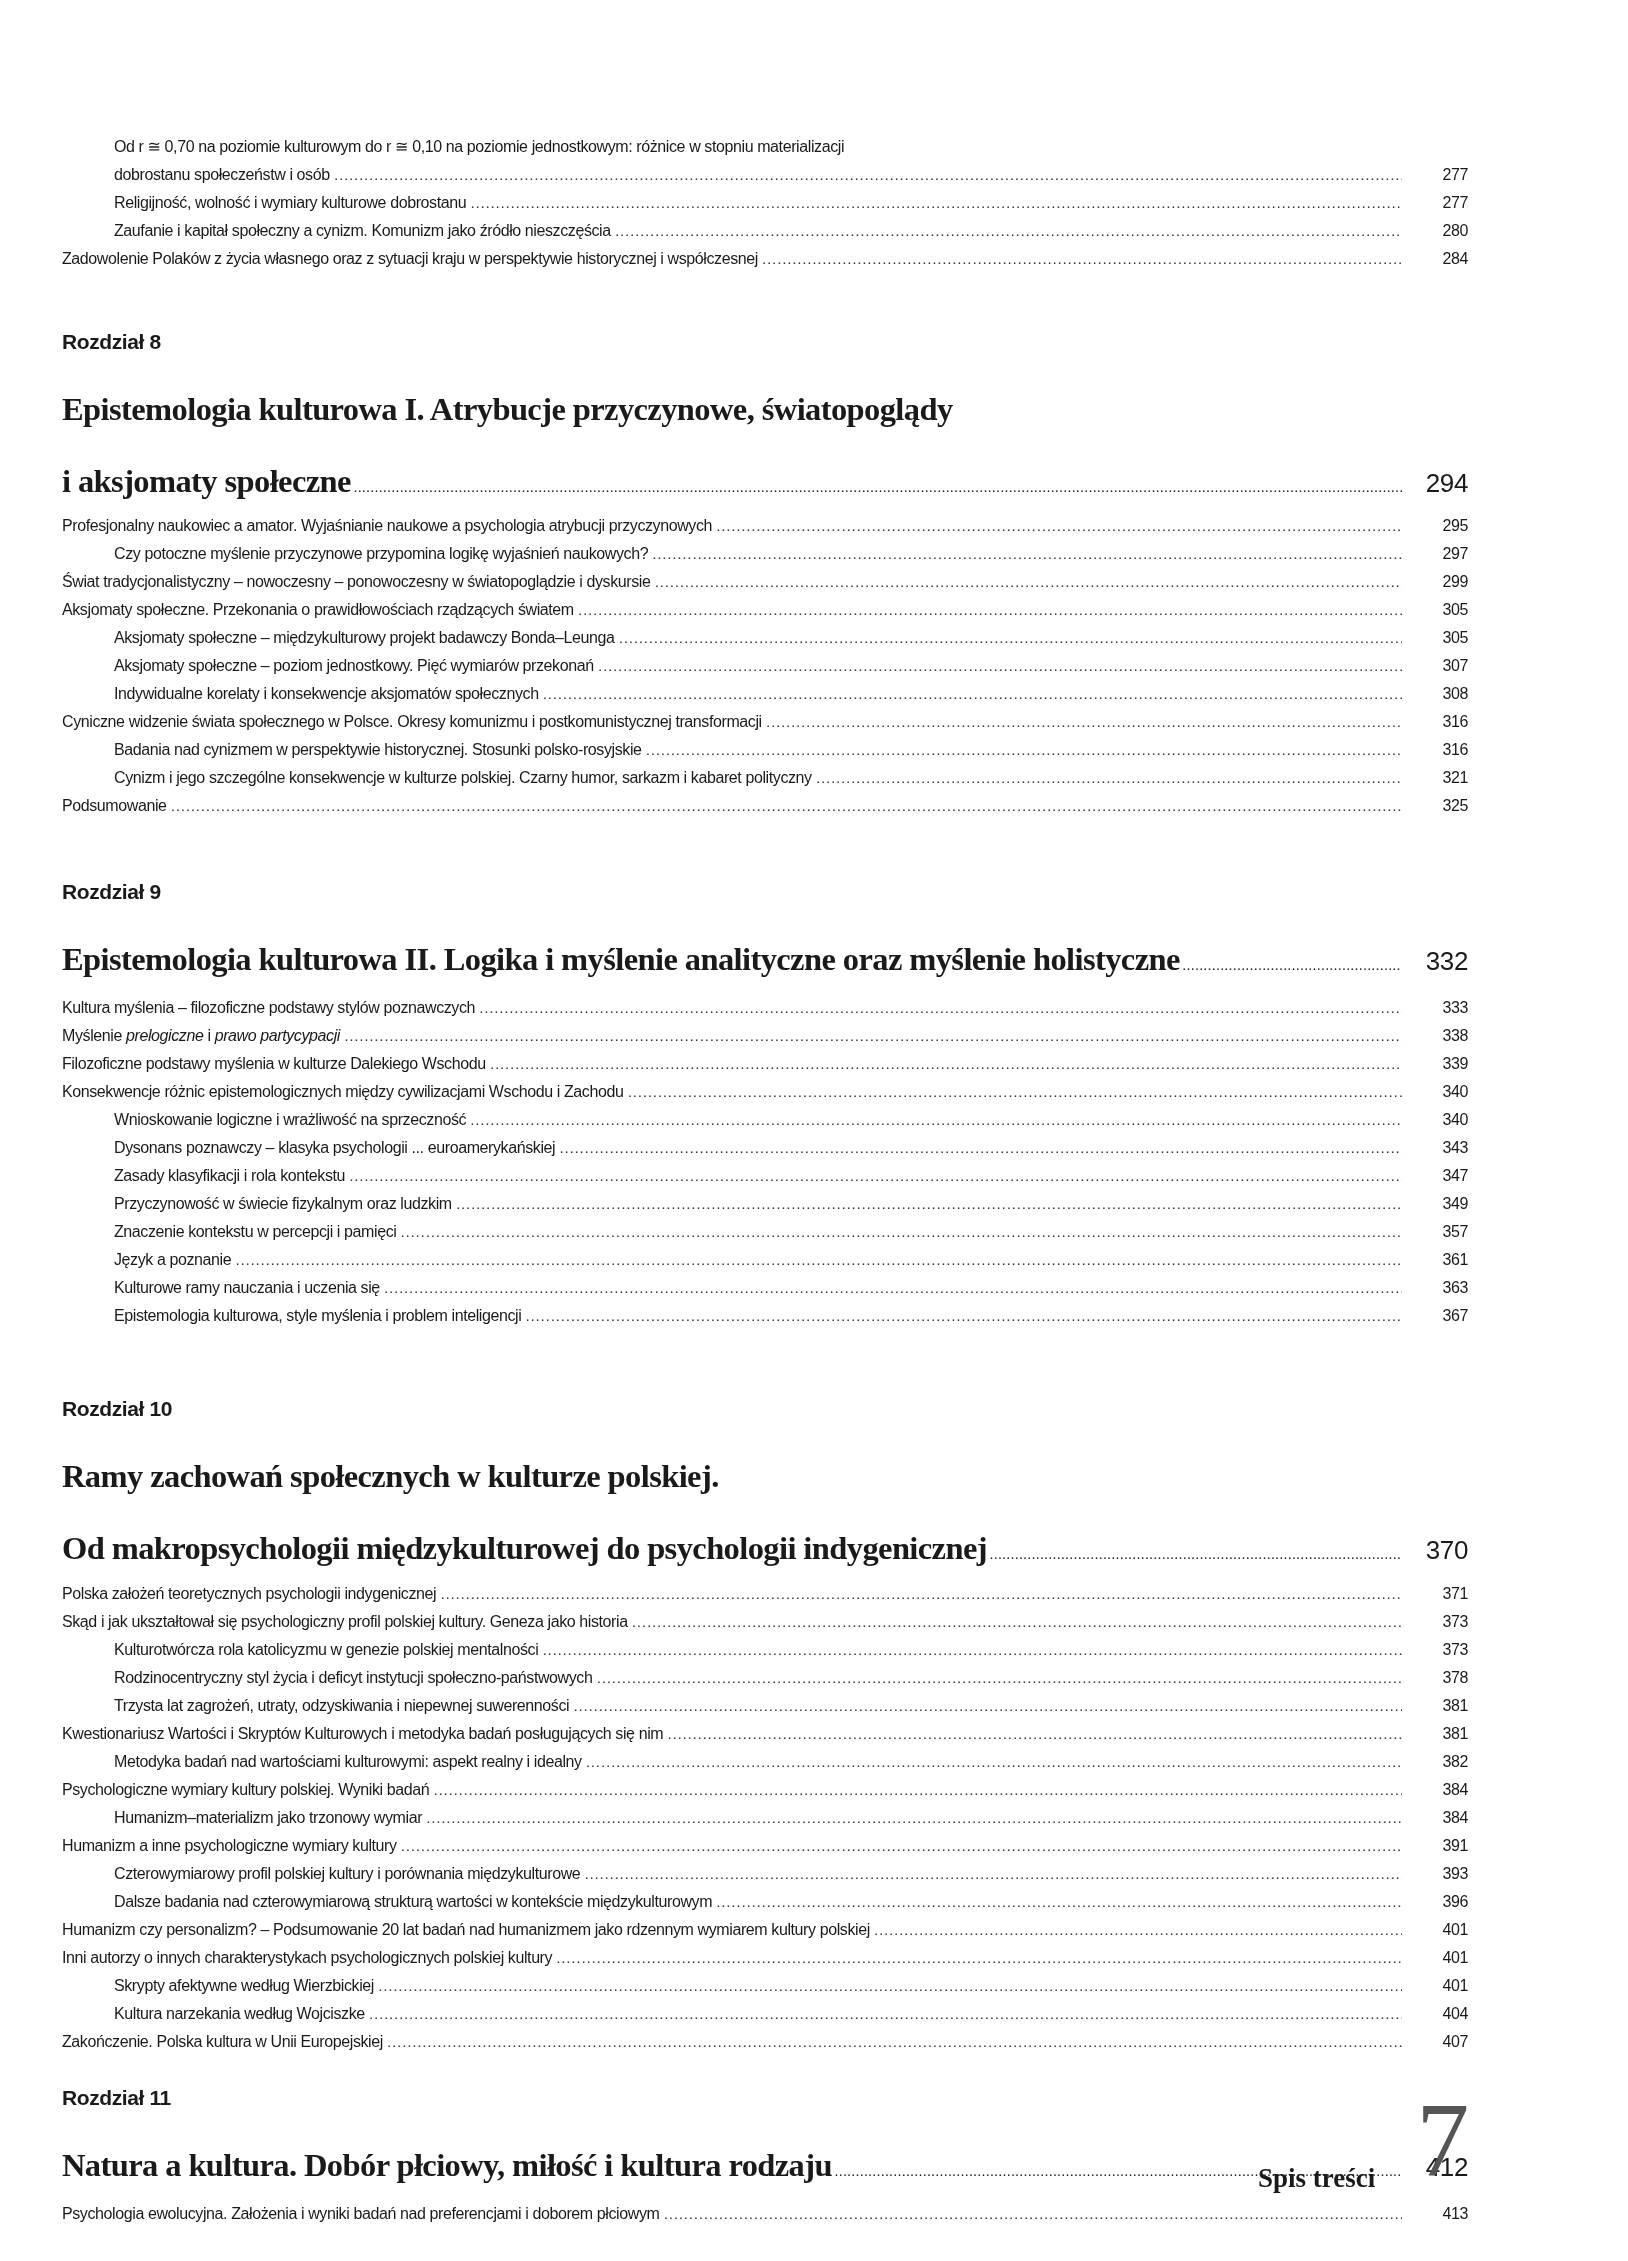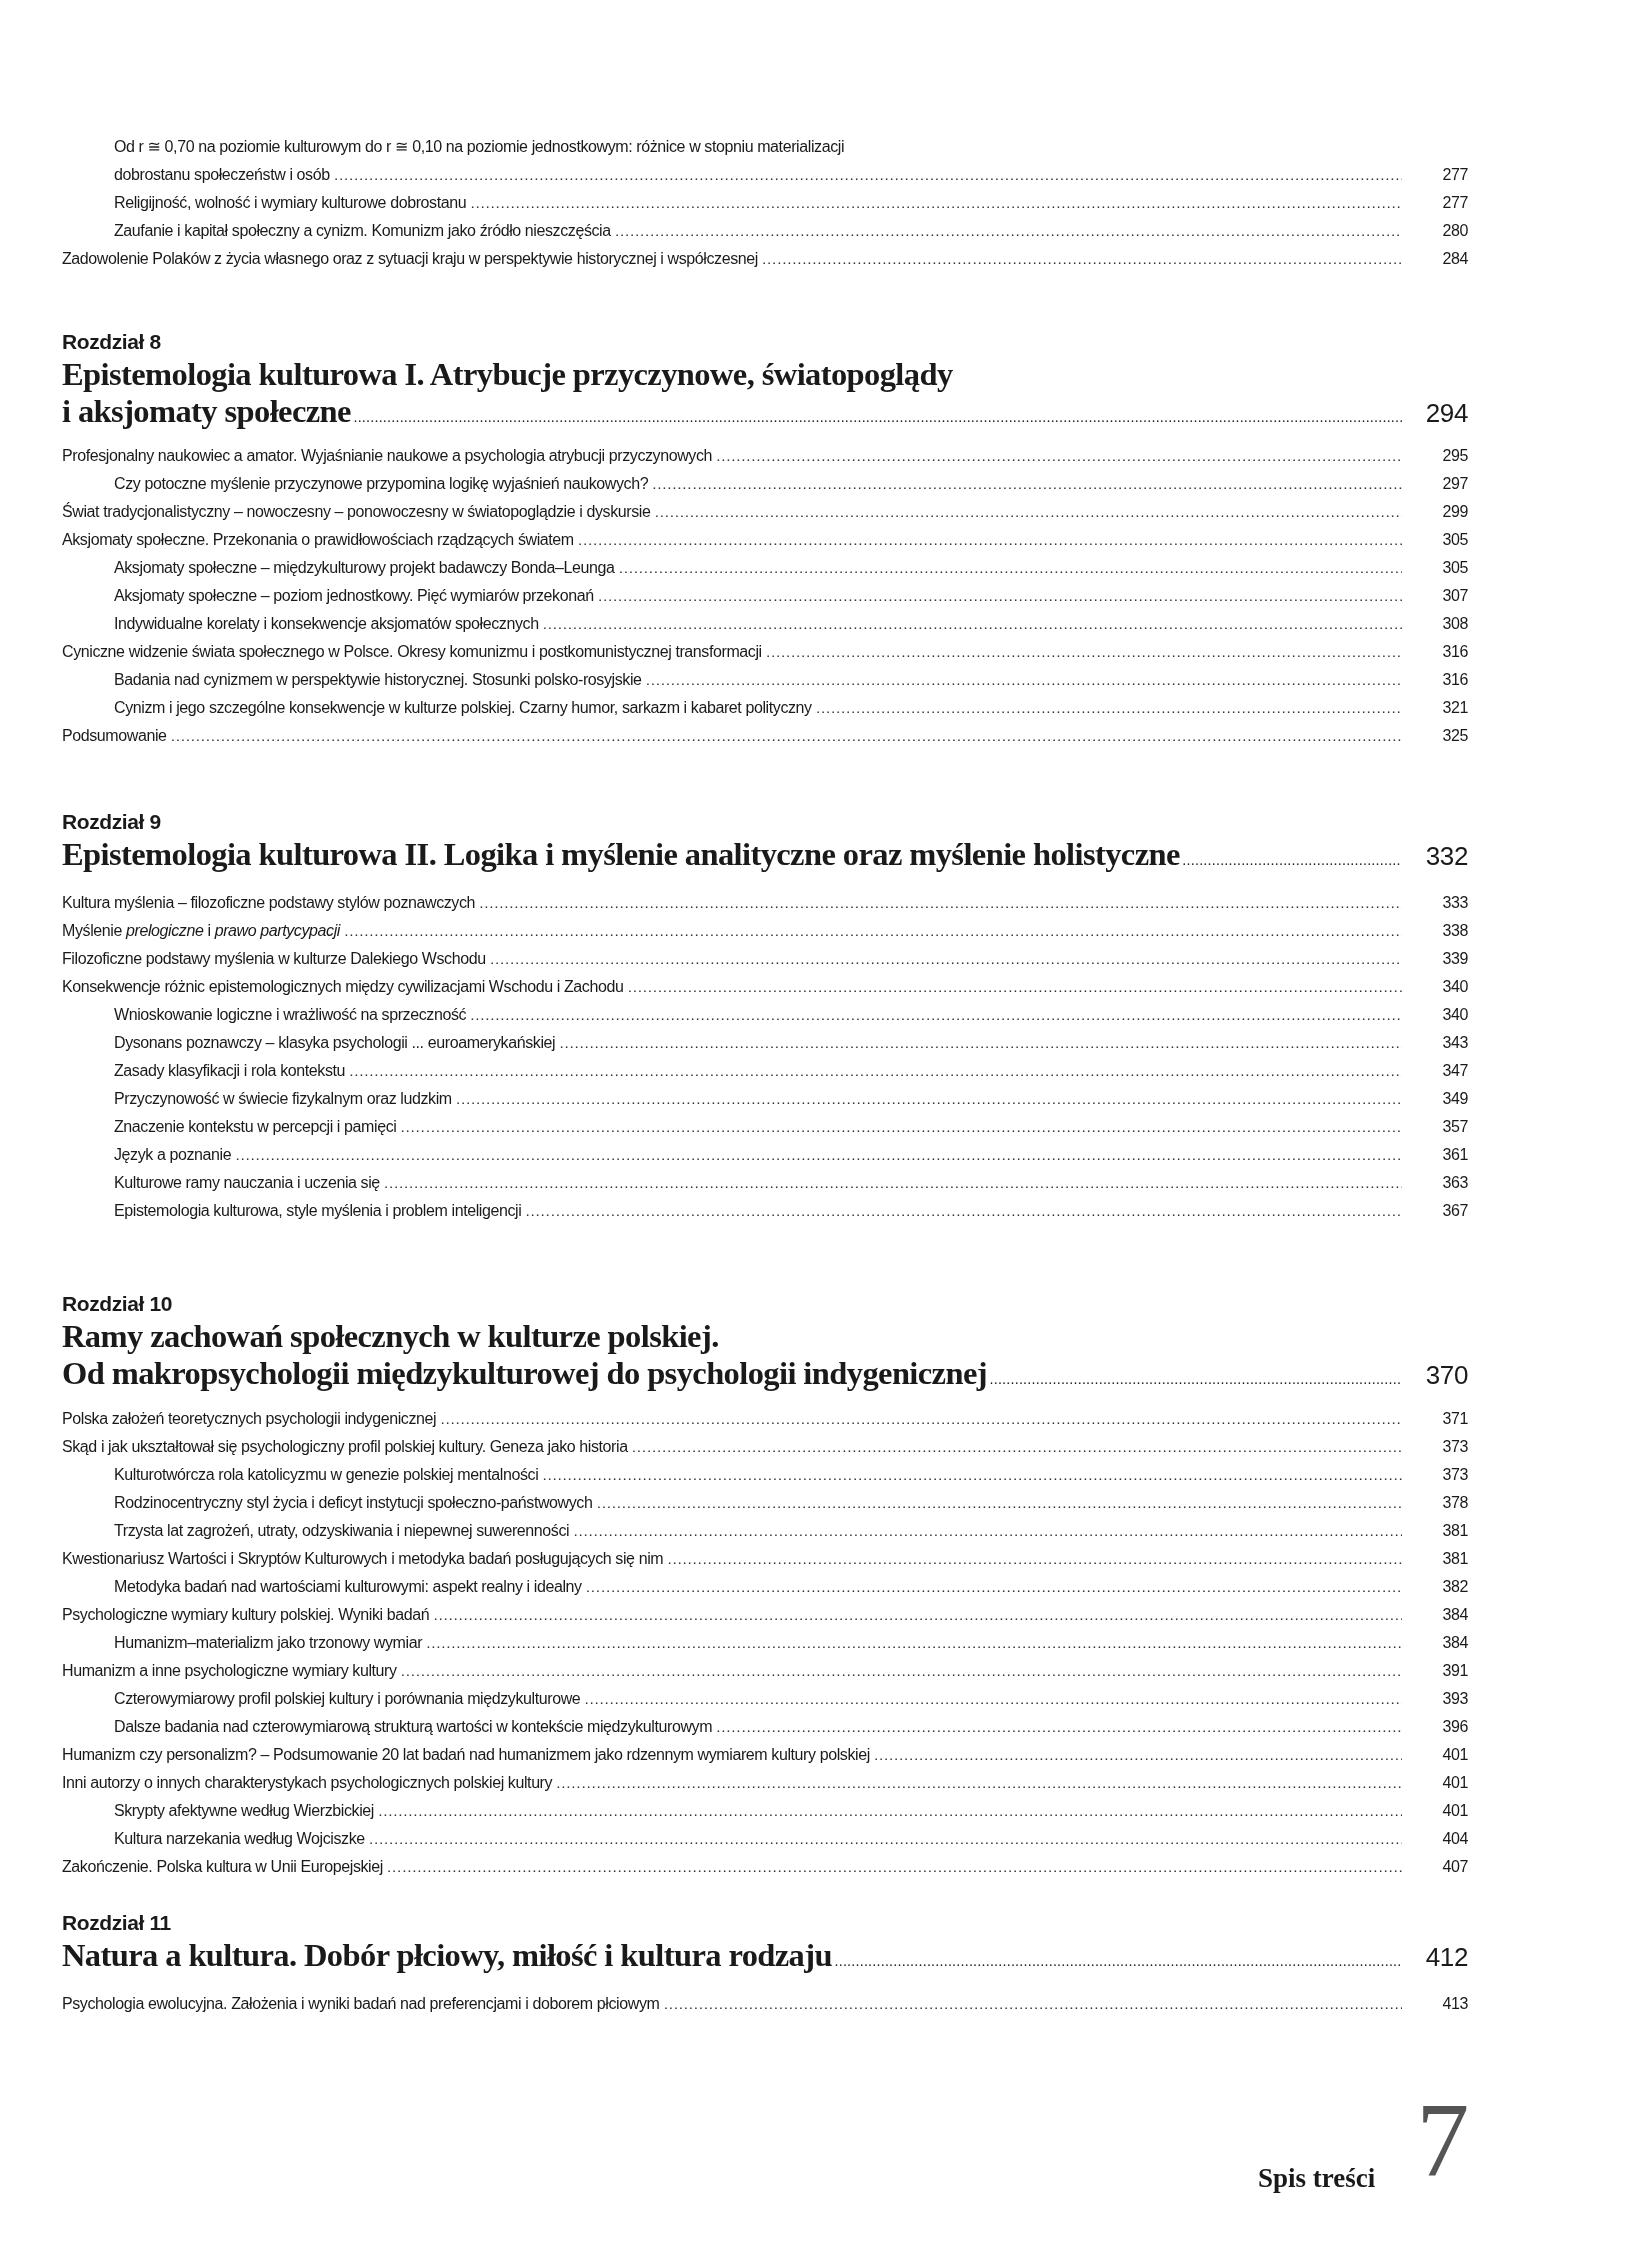--- a/index.html
+++ b/index.html
@@ -29,21 +29,21 @@
     .row .pg { width: 45px; text-align: right; flex: 0 0 auto; margin-left: 18.4px; }
     .row.l1 { padding-left: 0; }
     .row.l2 { padding-left: 52px; }
     .row.nodots .t { flex: 1; }
     .chap-label {
       font-family: "Liberation Sans", sans-serif; font-weight: bold;
       font-size: 21px; line-height: 28px; letter-spacing: -0.4px;
     }
     .chap-title {
       font-family: "Liberation Serif", serif; font-weight: bold;
-      font-size: 32.5px; line-height: 37px; letter-spacing: -0.6px;
+      font-size: 32.5px; line-height: 37px; letter-spacing: -0.6px; margin-top: 35px;
     }
     .chap-title-row {
       display: flex; align-items: baseline;
     }
     .chap-title-row .t { white-space: nowrap; }
     .chap-title-row .dots {
       flex: 1; overflow: hidden; white-space: nowrap; margin: 0 2.8px 0 2.8px;
       font-size: 14px; letter-spacing: 0.7px; font-weight: normal;
     }
     .chap-title-row .dots::before {

